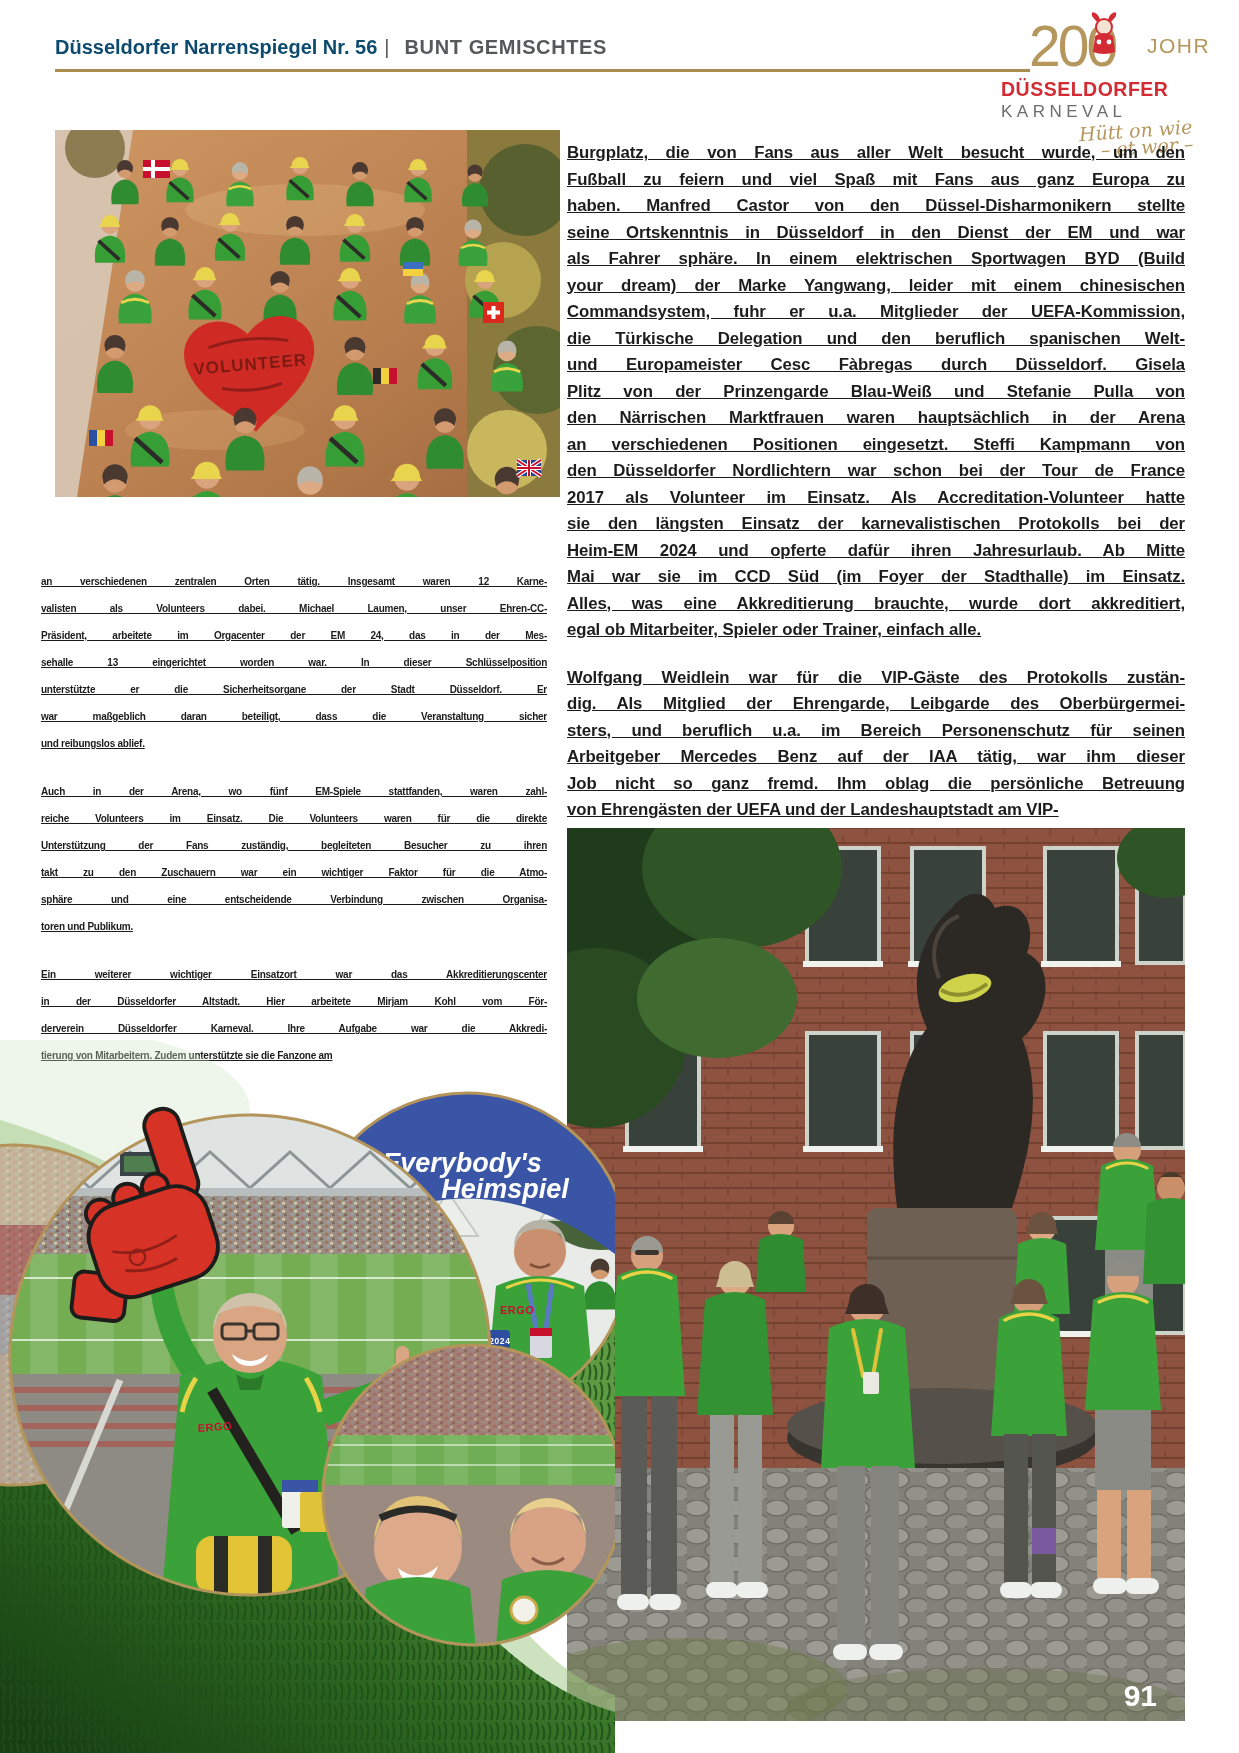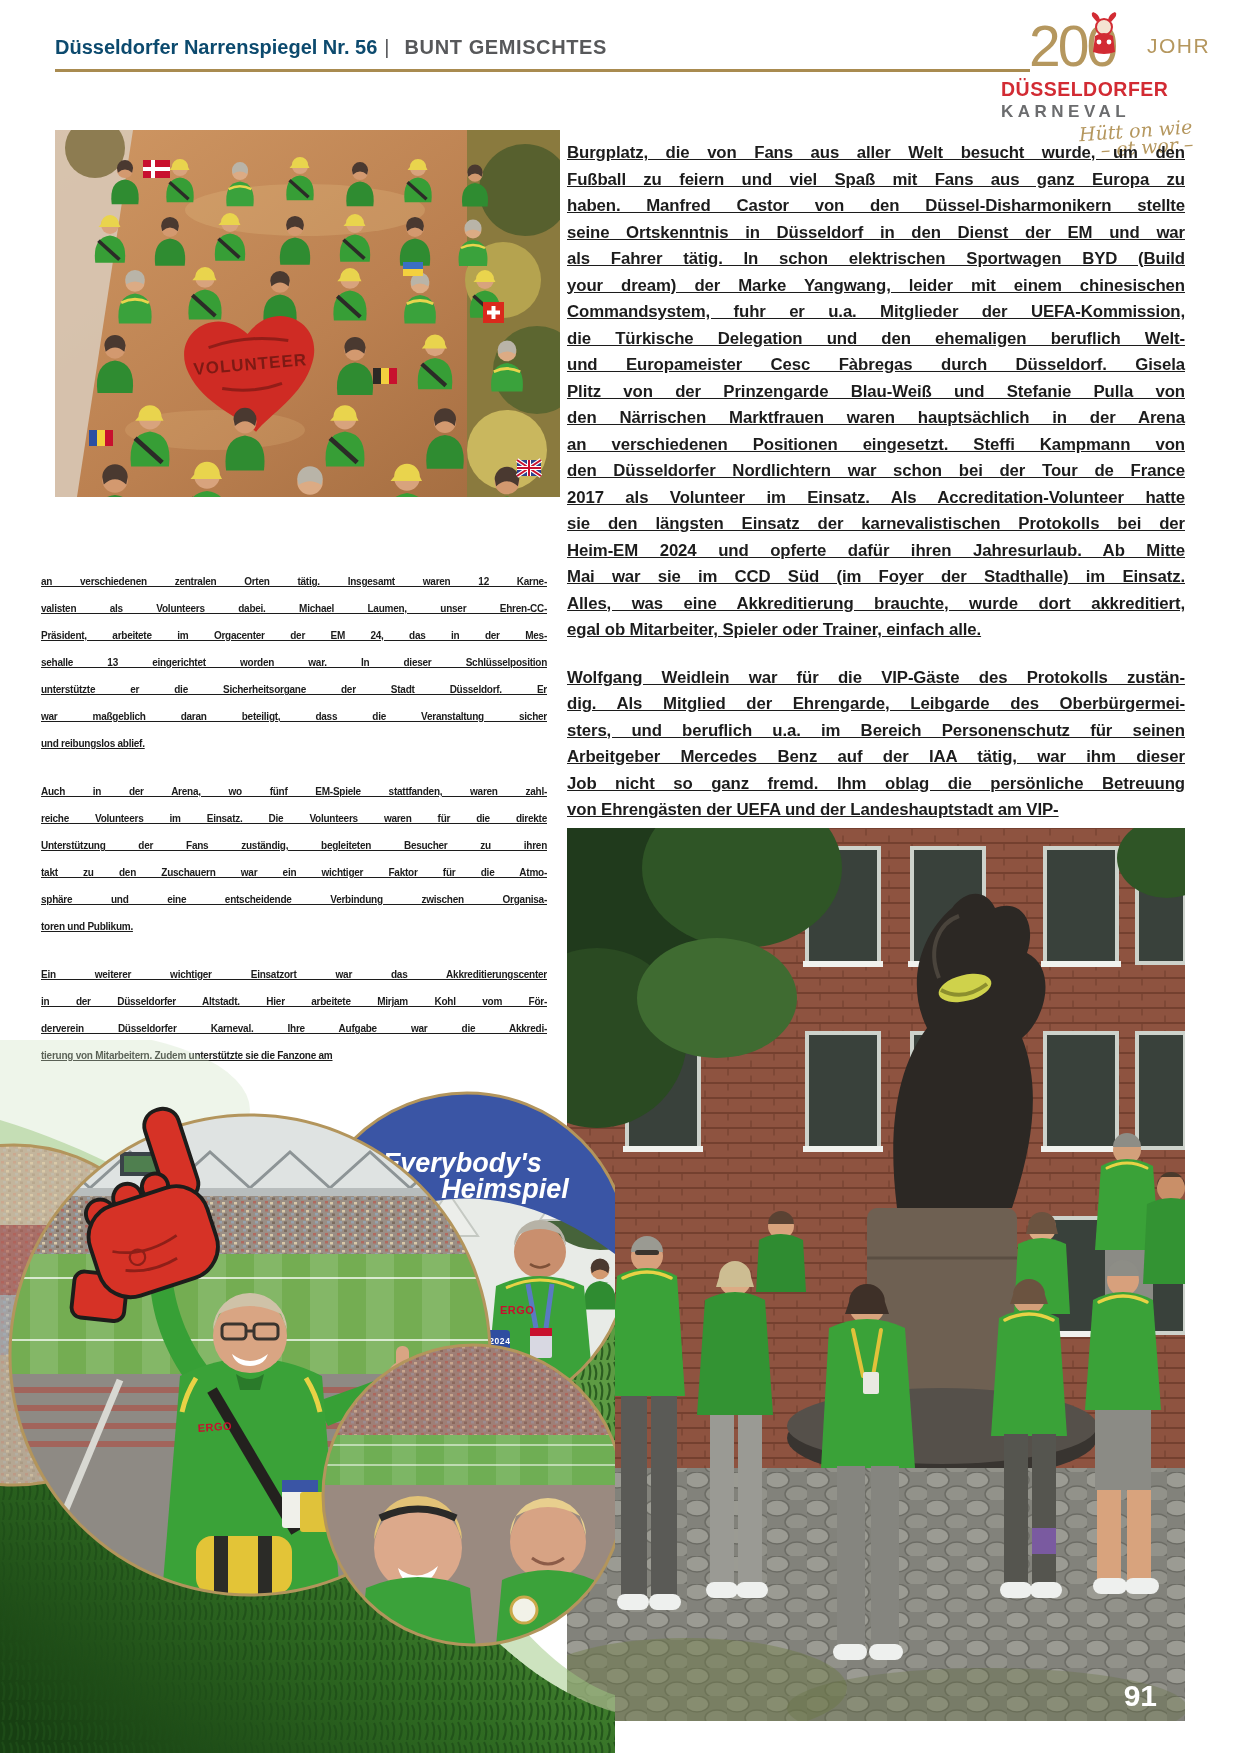--- a/index.html
+++ b/index.html
@@ -11,21 +11,21 @@
   .head-sep{color:#57585a;margin:0 7px;font-weight:normal;}
   .head-gray{color:#57585a;letter-spacing:.6px;padding-left:8px;}
   .gold-rule{position:absolute;left:55px;top:69px;width:975px;height:3px;background:#a98b50;}
   
   .logo{position:absolute;left:1001px;top:18px;width:192px;}
   .l200row{position:relative;height:56px;margin-left:28px;}
   .l200{font-size:57px;line-height:56px;font-weight:400;color:#b5975e;letter-spacing:-3px;}
   .ljohr{position:absolute;left:118px;top:16px;font-size:21px;color:#b5975e;letter-spacing:1.5px;font-weight:400;}
   .jester{position:absolute;left:58px;top:-6px;}
   .lline1{font-size:19.5px;font-weight:bold;color:#d22b33;letter-spacing:.5px;margin-top:4px;}
-  .lline2{font-size:17px;font-weight:bold;color:#6b6c6e;letter-spacing:4.5px;margin-top:1px;}
+  .lline2{font-size:17px;font-weight:normal;color:#6b6c6e;letter-spacing:4.5px;margin-top:1px;}
   .lslogan{font-family:"DejaVu Serif",serif;font-style:italic;color:#b5975e;font-size:19px;line-height:17px;
            text-align:right;margin-top:3px;transform:rotate(-4deg);}
   
   .col{position:absolute;text-decoration:underline;}
   .left-col{left:41px;top:568px;width:506px;font-size:10px;letter-spacing:-.25px;}
   .right-col{left:567px;top:140px;width:618px;font-size:16.8px;letter-spacing:-.1px;}
   .col .para{margin:0 0 0 0;}
   .left-col .para{margin-bottom:21px;}
   .right-col .para{margin-bottom:21px;}
   .left-col .tl{line-height:27px;}
@@ -216,24 +216,24 @@
         <div class="tl">tierung von Mitarbeitern. Zudem unterstützte sie die Fanzone am</div>
       </div>
   </div>
 
   <div class="col right-col">
     <div class="para">
         <div class="tl">Burgplatz, die von Fans aus aller Welt besucht wurde, um den</div>
         <div class="tl">Fußball zu feiern und viel Spaß mit Fans aus ganz Europa zu</div>
         <div class="tl">haben. Manfred Castor von den Düssel-Disharmonikern stellte</div>
         <div class="tl">seine Ortskenntnis in Düsseldorf in den Dienst der EM und war</div>
-        <div class="tl">als Fahrer tätig. In schon elektrischen Sportwagen BYD (Build</div>
+        <div class="tl">als Fahrer sphäre. In einem elektrischen Sportwagen BYD (Build</div>
         <div class="tl">your dream) der Marke Yangwang, leider mit einem chinesischen</div>
         <div class="tl">Commandsystem, fuhr er u.a. Mitglieder der UEFA-Kommission,</div>
-        <div class="tl">die Türkische Delegation und den ehemaligen beruflich Welt-</div>
+        <div class="tl">die Türkische Delegation und den beruflich spanischen Welt-</div>
         <div class="tl">und Europameister Cesc Fàbregas durch Düsseldorf. Gisela</div>
         <div class="tl">Plitz von der Prinzengarde Blau-Weiß und Stefanie Pulla von</div>
         <div class="tl">den Närrischen Marktfrauen waren hauptsächlich in der Arena</div>
         <div class="tl">an verschiedenen Positionen eingesetzt. Steffi Kampmann von</div>
         <div class="tl">den Düsseldorfer Nordlichtern war schon bei der Tour de France</div>
         <div class="tl">2017 als Volunteer im Einsatz. Als Accreditation-Volunteer hatte</div>
         <div class="tl">sie den längsten Einsatz der karnevalistischen Protokolls bei der</div>
         <div class="tl">Heim-EM 2024 und opferte dafür ihren Jahresurlaub. Ab Mitte</div>
         <div class="tl">Mai war sie im CCD Süd (im Foyer der Stadthalle) im Einsatz.</div>
         <div class="tl">Alles, was eine Akkreditierung brauchte, wurde dort akkreditiert,</div>

